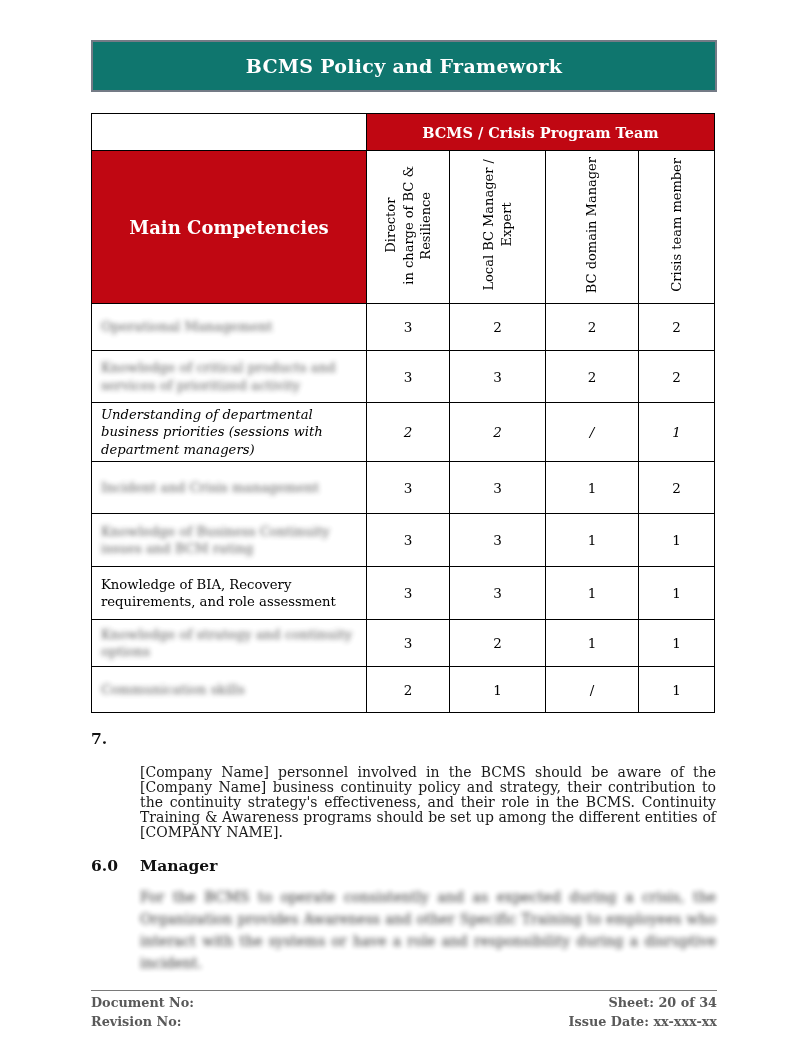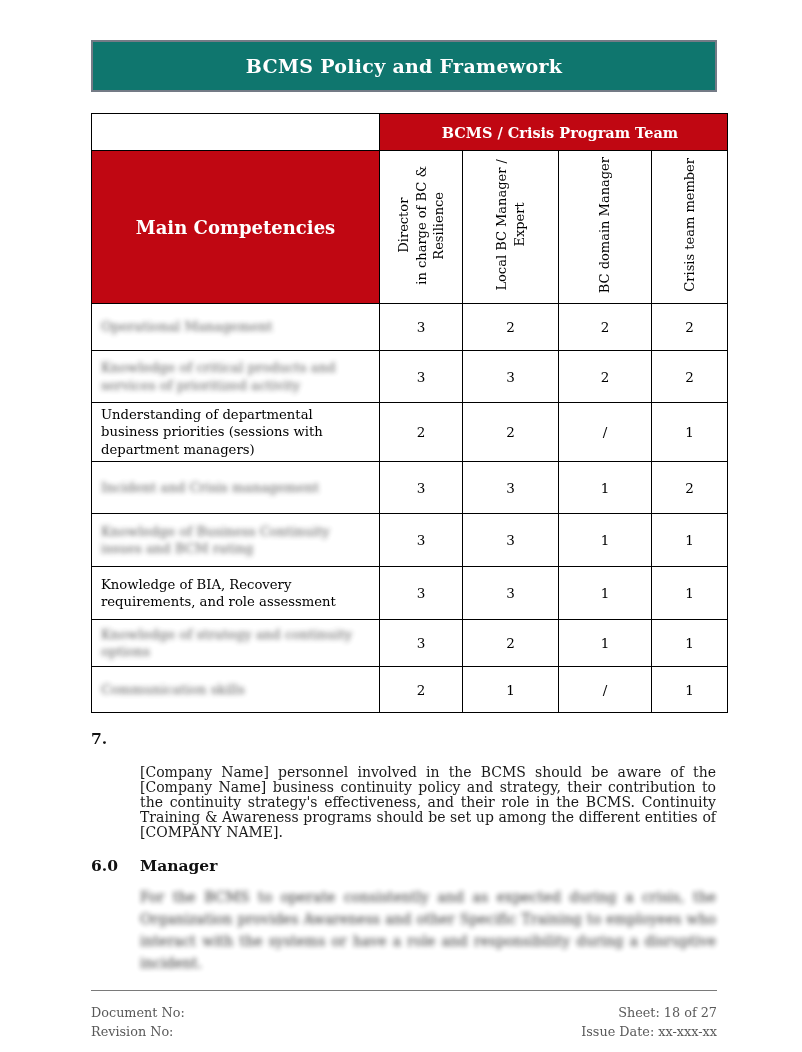--- a/index.html
+++ b/index.html
@@ -36,21 +36,21 @@
     padding: 0;
     background: #fff;
   }
   .comp-table .c0 { width: 274px; }
   .comp-table .c1 { width: 82px; }
   .comp-table .c2 { width: 95px; }
   .comp-table .c3 { width: 92px; }
   .comp-table .c4 { width: 75px; }
 
   .red-cell { background: #C00712 !important; color: #fff; }
-  .group-header-row th { height: 36px; padding-left: 13px; }
+  .group-header-row th { height: 36px; }
   .group-header {
     font-weight: bold; font-size: 14.5px; text-align: center; vertical-align: middle;
   }
   .corner-empty { background: #fff; }
 
   .col-header-row th { height: 152px; vertical-align: middle; text-align: center; }
   .main-comp {
     font-weight: bold; font-size: 18px;
   }
   .vert {
@@ -69,21 +69,21 @@
     text-align: left; vertical-align: middle;
     padding: 3px 8px 3px 9px;
     font-size: 13.2px; line-height: 1.3;
   }
   .comp-table td.val-cell {
     text-align: center; vertical-align: middle;
     font-size: 13.5px;
   }
   tr.r0 td { height: 40px; }
   tr.r1 td { height: 45px; }
-  tr.r2 td { height: 52px; }
+  tr.r2 td { height: 52px; font-style: italic; }
   tr.r3 td { height: 45px; }
   tr.r4 td { height: 46px; }
   tr.r5 td { height: 46px; }
   tr.r6 td { height: 40px; }
   tr.r7 td { height: 41px; }
   tr.r8 td { height: 39px; }
 
   .blur {
     filter: blur(2.6px);
     color: #4a4a4a;
@@ -104,23 +104,23 @@
     text-align: justify;
     font-size: 14px; line-height: 15px; color: #1a1a1a;
   }
   .para-7 { top: 765px; }
   .para-71 { top: 886px; line-height: 22px; }
 
   
   .footer {
     position: absolute; left: 91px; top: 990px; width: 626px;
     border-top: 1.5px solid #7a7a7a;
-    padding-top: 13px;
+    padding-top: 3px;
     display: flex; justify-content: space-between;
-    font-size: 12.8px; line-height: 1.45; color: #595959;
+    font-size: 12.8px; line-height: 1.45; color: #595959; font-weight: bold;
   }
   .footer .right { text-align: right; }
 </style>
 </head>
 <body>
 
 <div class="page">
 
   <div class="title-bar">
     <span>BCMS Policy and Framework</span>
@@ -221,18 +221,18 @@
   </div>
 
   <div class="body-para para-71 blur">For the BCMS to operate consistently and as expected during a crisis, the Organization provides Awareness and other Specific Training to employees who interact with the systems or have a role and responsibility during a disruptive incident.</div>
 
   <div class="footer">
     <div class="left">
       <div>Document No:</div>
       <div>Revision No:</div>
     </div>
     <div class="right">
-      <div>Sheet: 18 of 27</div>
+      <div>Sheet: 20 of 34</div>
       <div>Issue Date: xx-xxx-xx</div>
     </div>
   </div>
 
 </div>
 
 </body></html>

